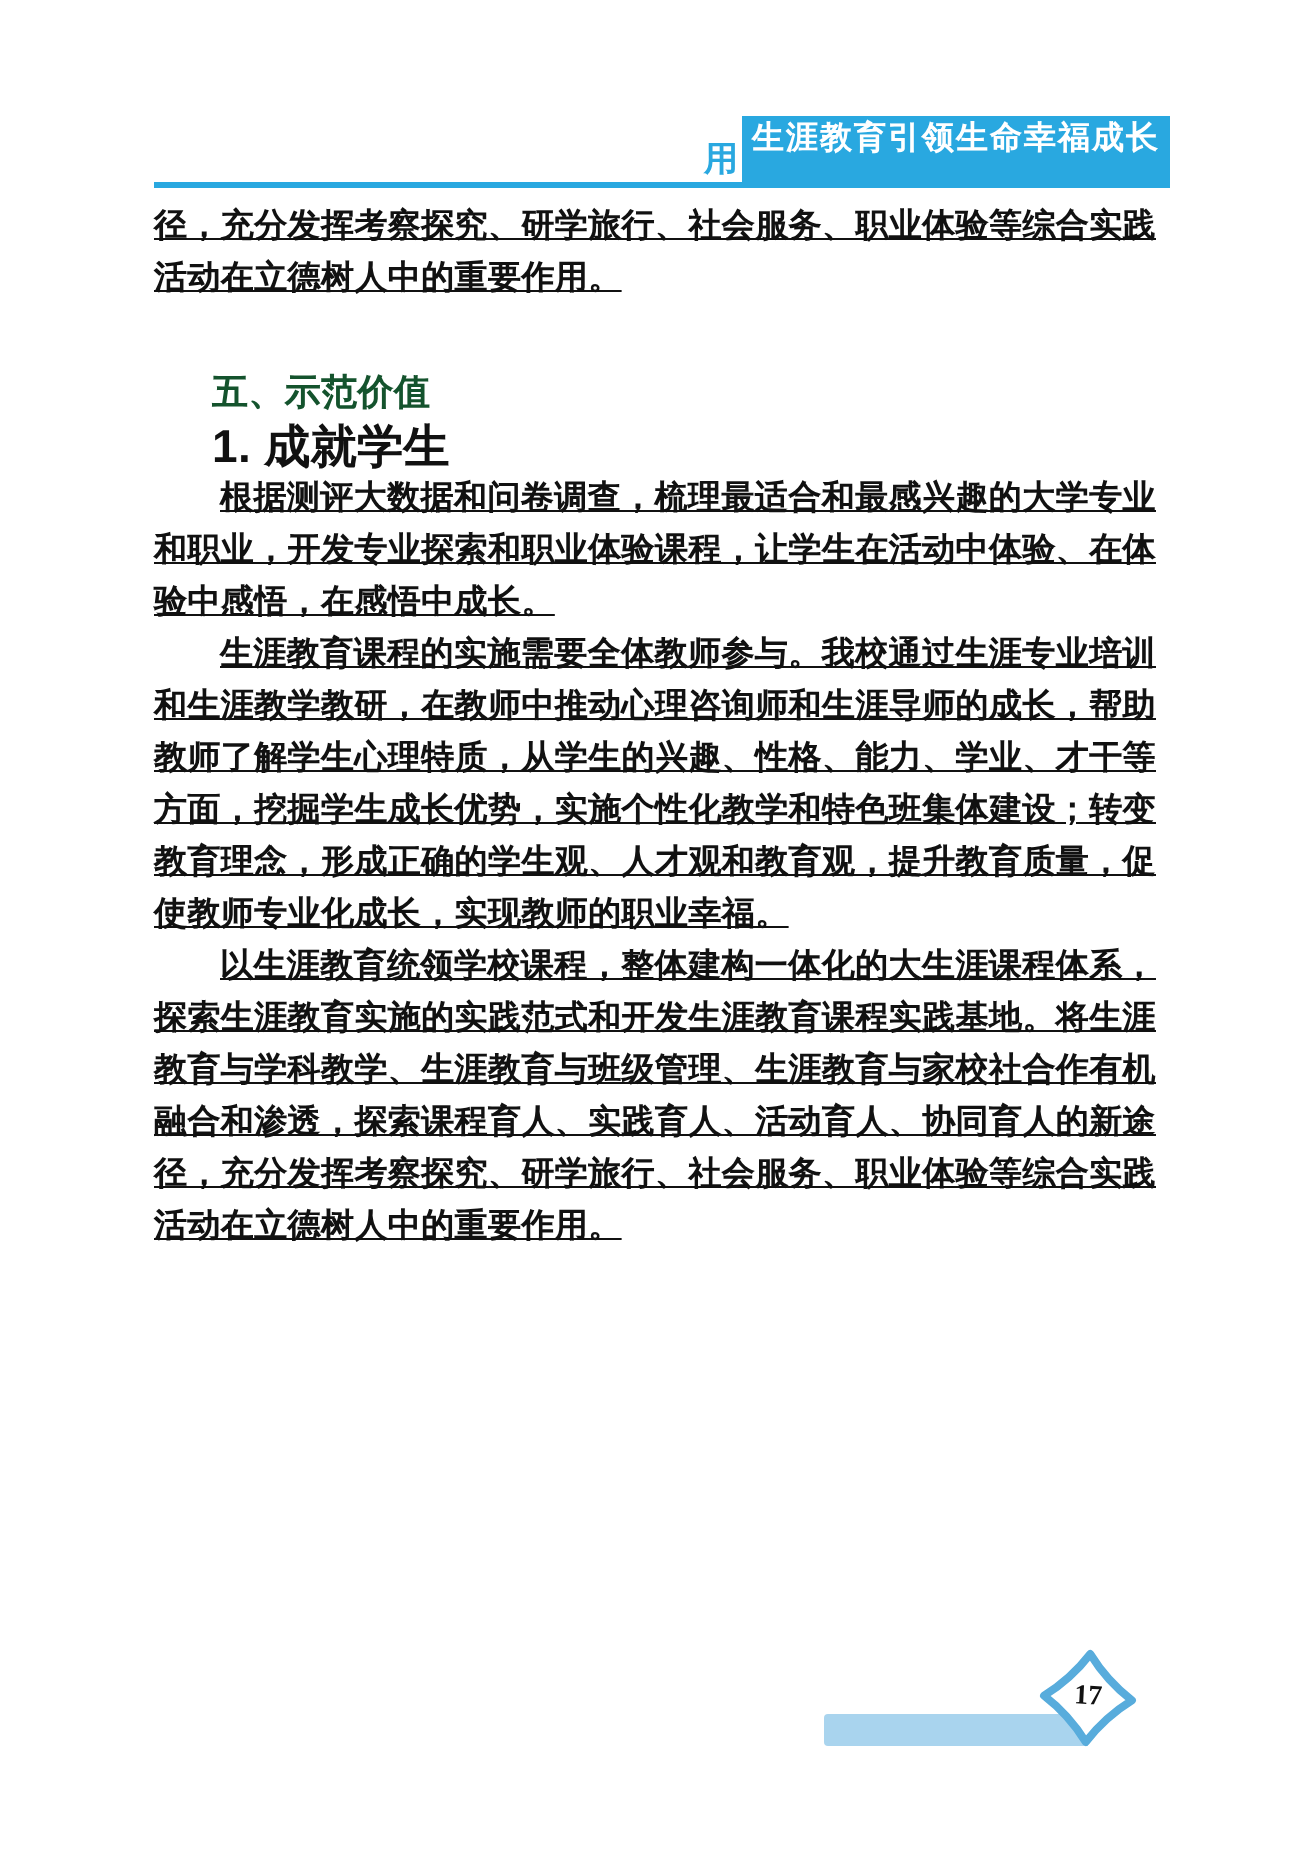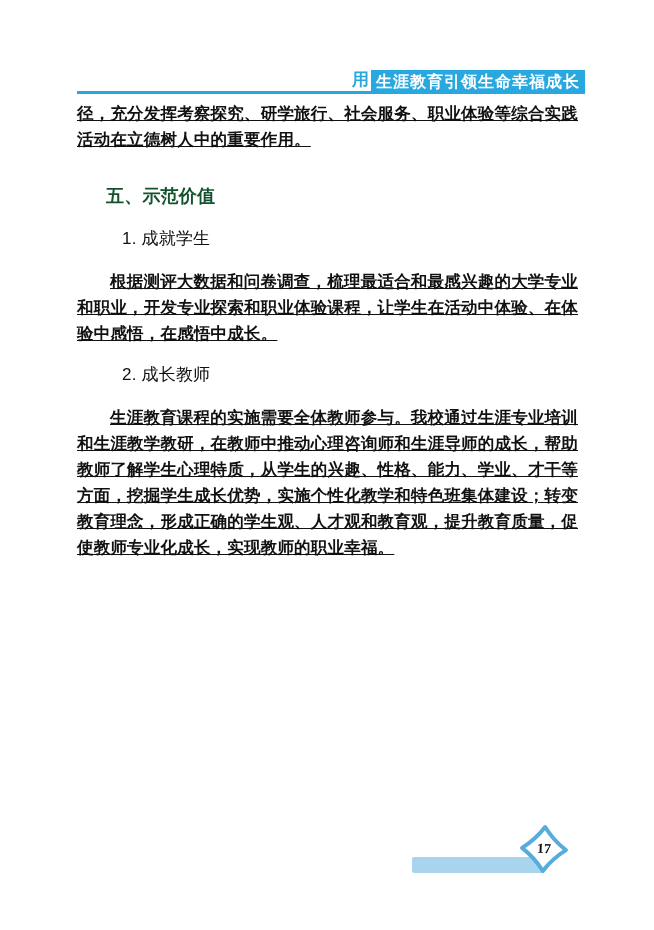--- a/index.html
+++ b/index.html
@@ -34,21 +34,21 @@
     padding: 0 2px 1px 2px;
     border-bottom: 3px solid #29a8e0;
     white-space: nowrap;
   }
   .header-box {
     background: #29a8e0;
     color: #ffffff;
     font-weight: 700;
     font-size: 16px;
     line-height: 24px;
-    height: 24px;
+    height: 36px;
     padding: 0 5px;
     letter-spacing: 1px;
     white-space: nowrap;
   }
 
   
   .content {
     position: absolute;
     left: 77px; top: 100px;
     width: 501px;
@@ -63,23 +63,23 @@
   .section-title {
     color: #14532d;
     font-size: 18px;
     font-weight: 700;
     margin: 0;
     padding-left: 29px;
     margin-top: 30px;
     line-height: 28px;
   }
   .sub-heading {
-    font-size: 17px;
-    font-weight: 400;
-    margin: 16px;
+    font-size: 23px;
+    font-weight: 700;
+    margin: 0;
     padding-left: 29px;
     line-height: 26px;
   }
 
   
   .footer-bar {
     position: absolute;
     left: 412px; top: 857px;
     width: 132px; height: 16px;
     background: #a9d4ee;
@@ -117,23 +117,23 @@
 
   <div class="content">
 
     <p class="intro">径，充分发挥考察探究、研学旅行、社会服务、职业体验等综合实践活动在立德树人中的重要作用。</p>
 
     <h2 class="section-title">五、示范价值</h2>
 
     <h3 class="sub-heading">1. 成就学生</h3>
     <p class="para">根据测评大数据和问卷调查，梳理最适合和最感兴趣的大学专业和职业，开发专业探索和职业体验课程，让学生在活动中体验、在体验中感悟，在感悟中成长。</p>
 
-    <h3 class="sub-heading">2. 成长教师</h3>
     <p class="para">生涯教育课程的实施需要全体教师参与。我校通过生涯专业培训和生涯教学教研，在教师中推动心理咨询师和生涯导师的成长，帮助教师了解学生心理特质，从学生的兴趣、性格、能力、学业、才干等方面，挖掘学生成长优势，实施个性化教学和特色班集体建设；转变教育理念，形成正确的学生观、人才观和教育观，提升教育质量，促使教师专业化成长，实现教师的职业幸福。</p>
 
+    <p class="para">以生涯教育统领学校课程，整体建构一体化的大生涯课程体系，探索生涯教育实施的实践范式和开发生涯教育课程实践基地。将生涯教育与学科教学、生涯教育与班级管理、生涯教育与家校社合作有机融合和渗透，探索课程育人、实践育人、活动育人、协同育人的新途径，充分发挥考察探究、研学旅行、社会服务、职业体验等综合实践活动在立德树人中的重要作用。</p>
 
   </div>
 
   <div class="footer-bar"></div>
 
   <div class="page-diamond">
     <svg viewBox="0 0 50 50" width="50" height="50">
       <path d="M25 3 Q34 16 47 25 Q34 34 25 47 Q16 34 3 25 Q16 16 25 3 Z" fill="#ffffff" stroke="#58acdc" stroke-width="4" stroke-linejoin="round"></path>
     </svg>
     <span class="page-number">17</span>

